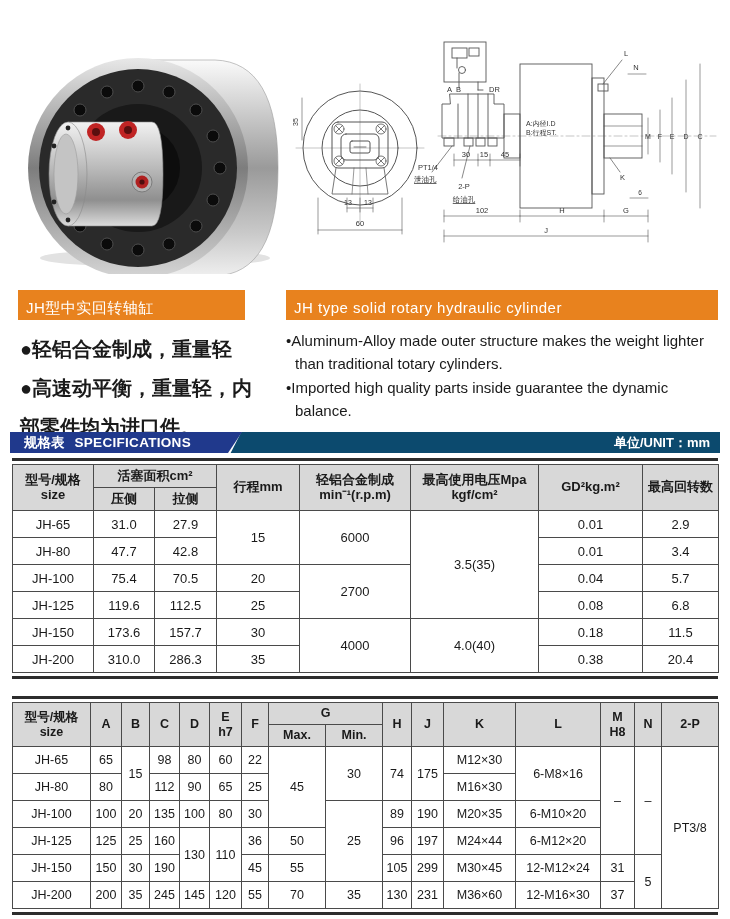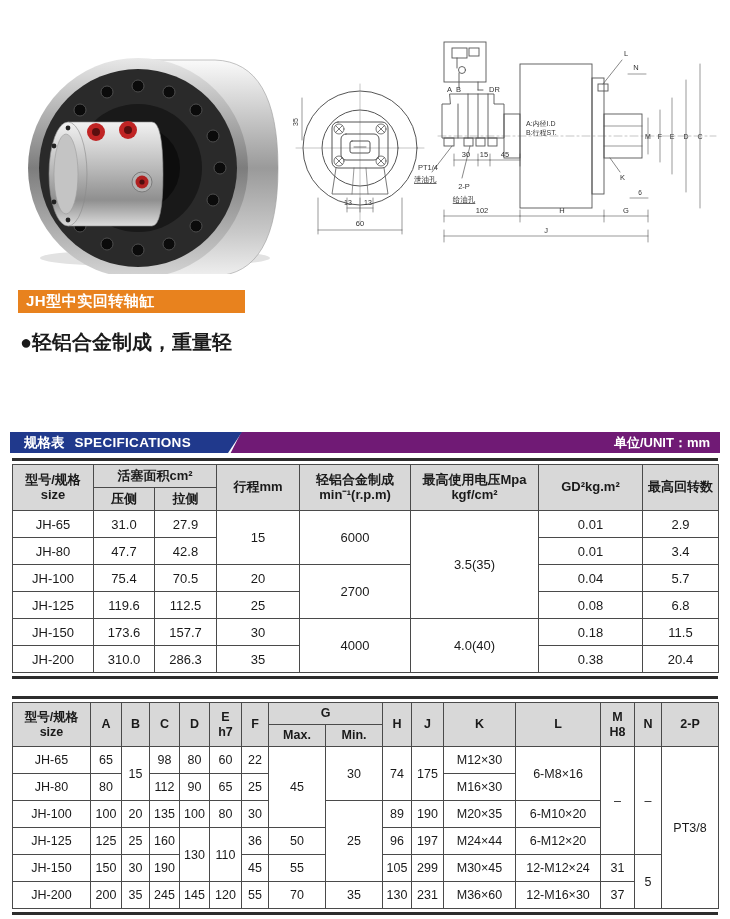--- a/index.html
+++ b/index.html
@@ -8,21 +8,21 @@
 
   
   .top-row { position:absolute; top:22px; left:10px; width:712px; height:252px; display:flex; }
   .photo-box { width:282px; height:252px; }
   .drawings-box { width:430px; height:248px; margin-top:4px; }
 
   
   .intro-row { position:absolute; top:290px; left:18px; width:700px; display:flex; }
   .intro-cn { width:250px; margin-right:18px; }
   .intro-en { width:432px; }
-  .sec-title { color:#fff; font-weight:bold; font-size:15px; line-height:20px; padding:1px 8px 2px 8px; letter-spacing:.5px; }
+  .sec-title { color:#fff; font-weight:normal; font-size:15px; line-height:20px; padding:8px 8px 2px 8px; letter-spacing:.5px; }
   .intro-cn .sec-title { width:227px; }
   .intro-en .sec-title { width:432px; }
   .bullets { list-style:none; margin-top:10px; }
   .bullets-cn li { font-size:20px; font-weight:600; line-height:1.95; padding-left:2px; }
   .bullets-en li { font-size:15px; line-height:1.5; padding-left:9px; text-indent:-9px; margin-bottom:2px; }
 
   
   .spec-bar { position:absolute; top:432px; left:10px; width:710px; height:21px; }
   .spec-left { position:absolute; left:0; top:0; height:21px; width:232px;
     clip-path:polygon(0 0,100% 0,calc(100% - 14px) 100%,0 100%);
@@ -259,25 +259,33 @@
         </g>
       </g>
     </svg>
   </div>
 
   <div class="intro-row">
     <div class="intro-cn">
       <div class="sec-title" style="background:#E8821E">JH型中实回转轴缸</div>
       <ul class="bullets bullets-cn">
         <li>●轻铝合金制成，重量轻</li>
+        <li>●高速动平衡，重量轻，内部零件均为进口件。</li>
+      </ul>
+    </div>
+    <div class="intro-en">
+      <div class="sec-title" style="background:#E8821E">JH type solid rotary hydraulic cylinder</div>
+      <ul class="bullets bullets-en">
+        <li>•Aluminum-Alloy made outer structure makes the weight lighter than traditional  totary cylinders.</li>
+        <li>•Imported high quality parts inside guarantee the dynamic balance.</li>
       </ul>
     </div>
   </div>
 
-  <div class="spec-bar" style="background:#701a75">
+  <div class="spec-bar" style="background:#0c4a6e">
     <div class="spec-slash"></div>
     <div class="spec-left" style="background:#20398C">
       <span>规格表</span><span class="en">SPECIFICATIONS</span>
     </div>
     <div class="spec-unit">单位/UNIT：mm</div>
   </div>
 
   <div class="tbl-wrap tbl1-wrap">
     <table class="tbl1">
       <colgroup>

